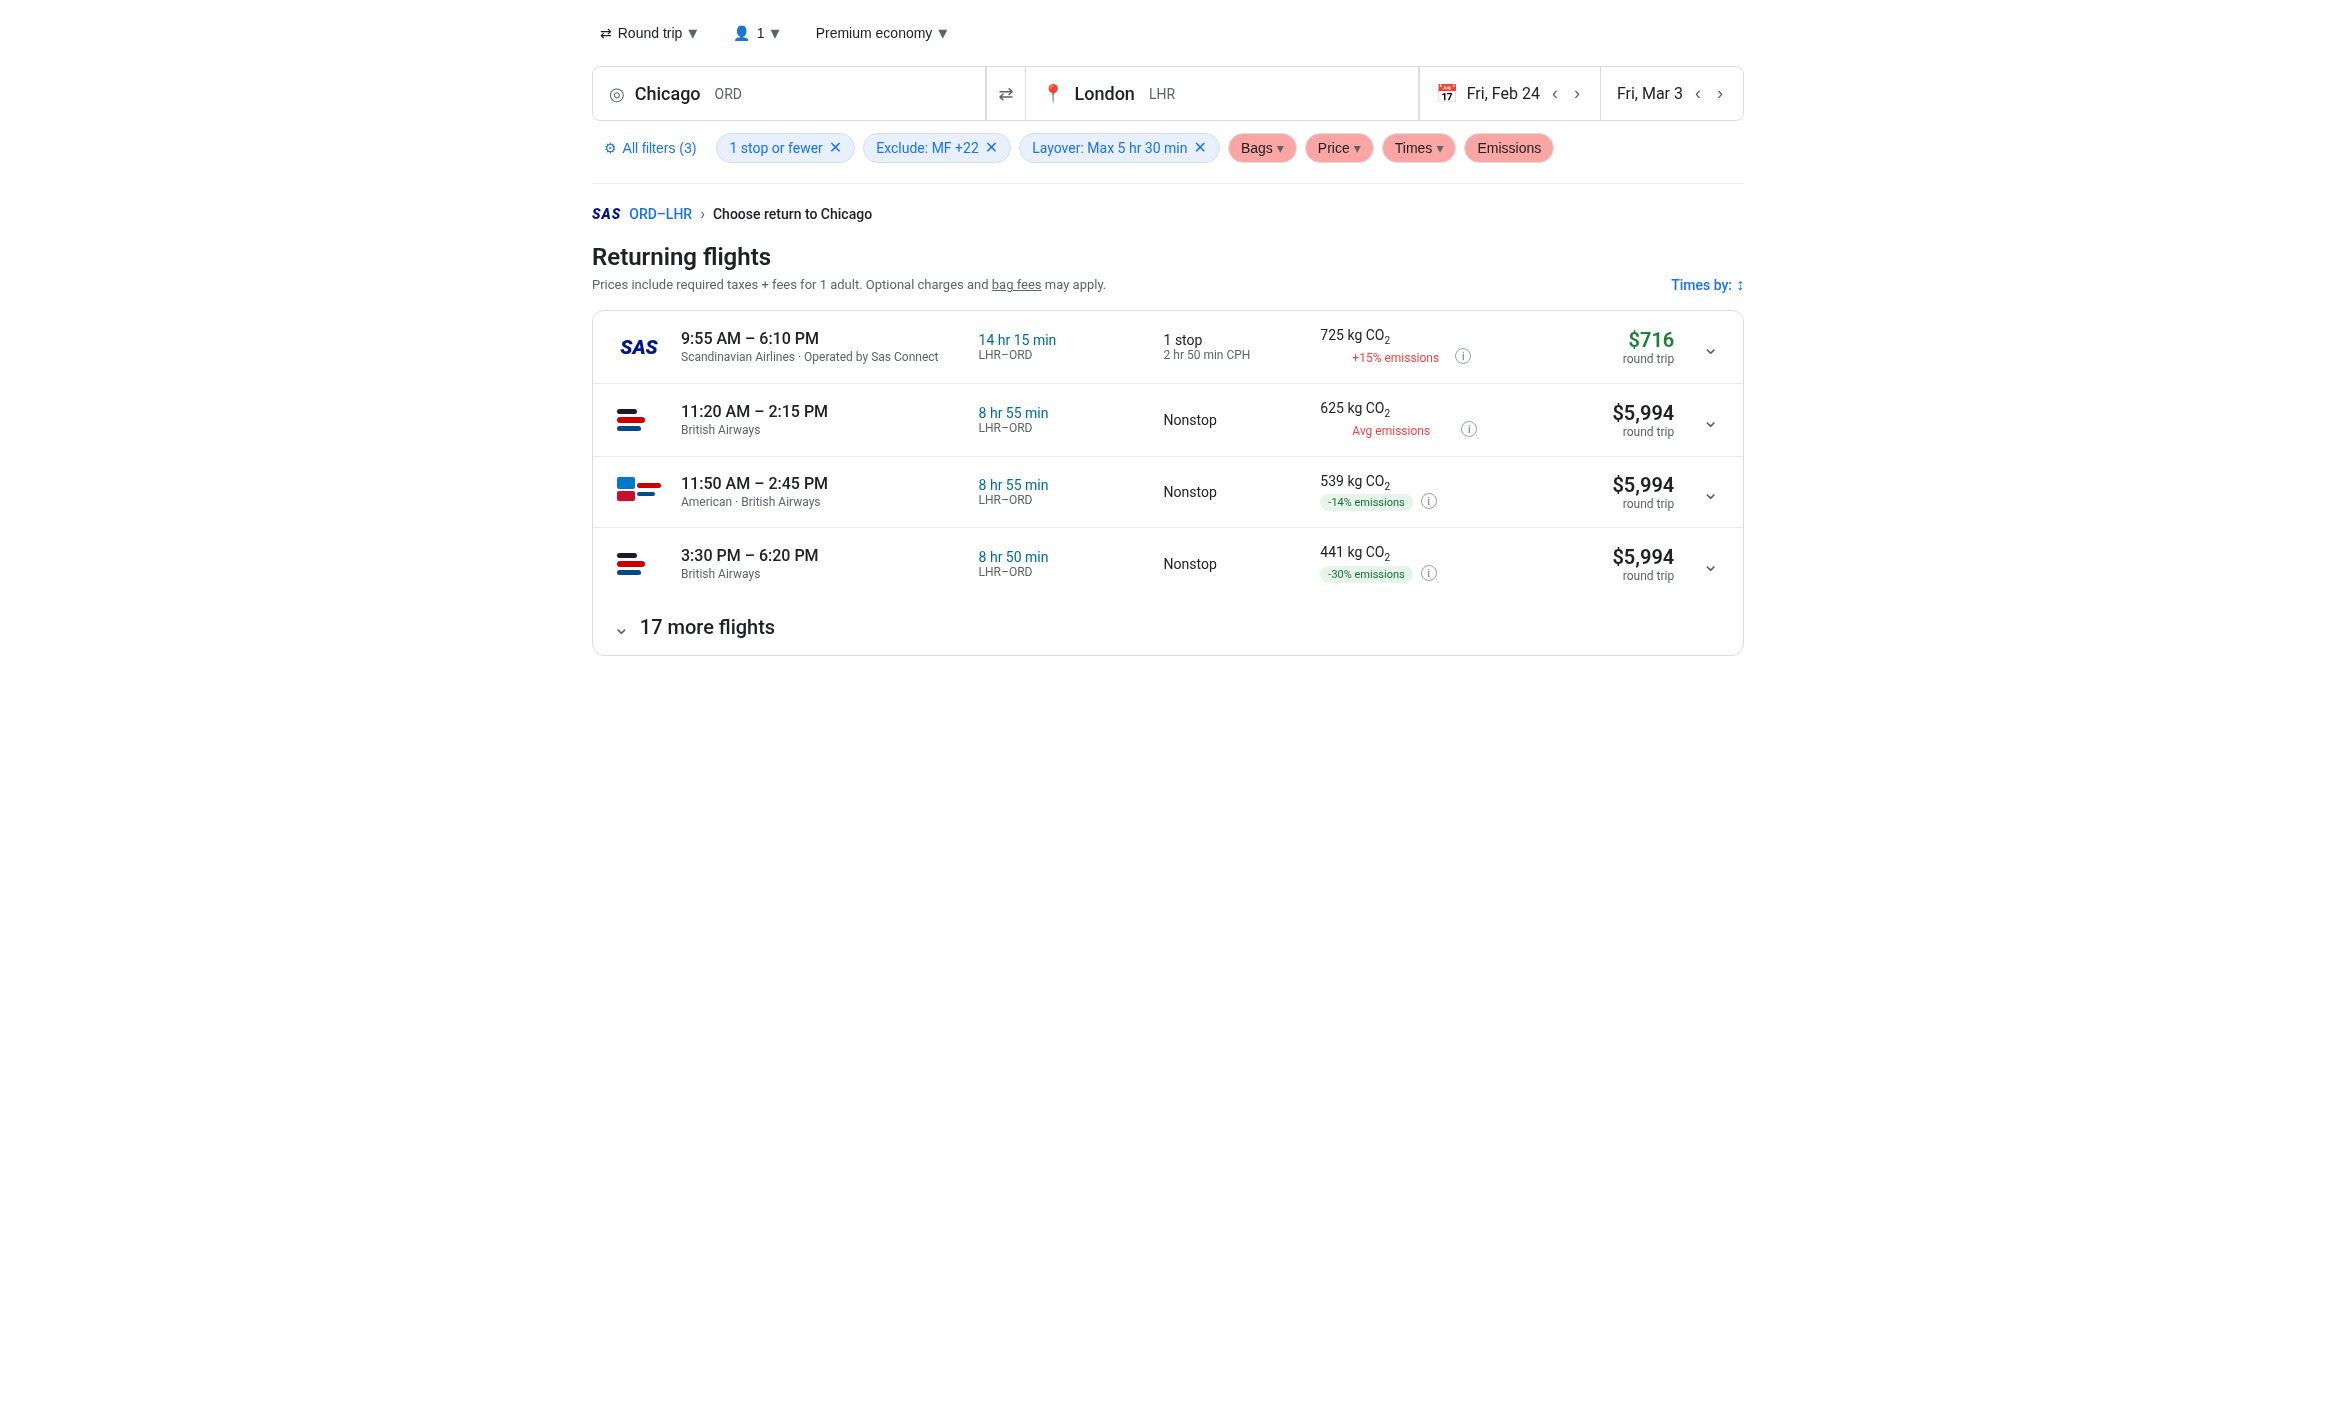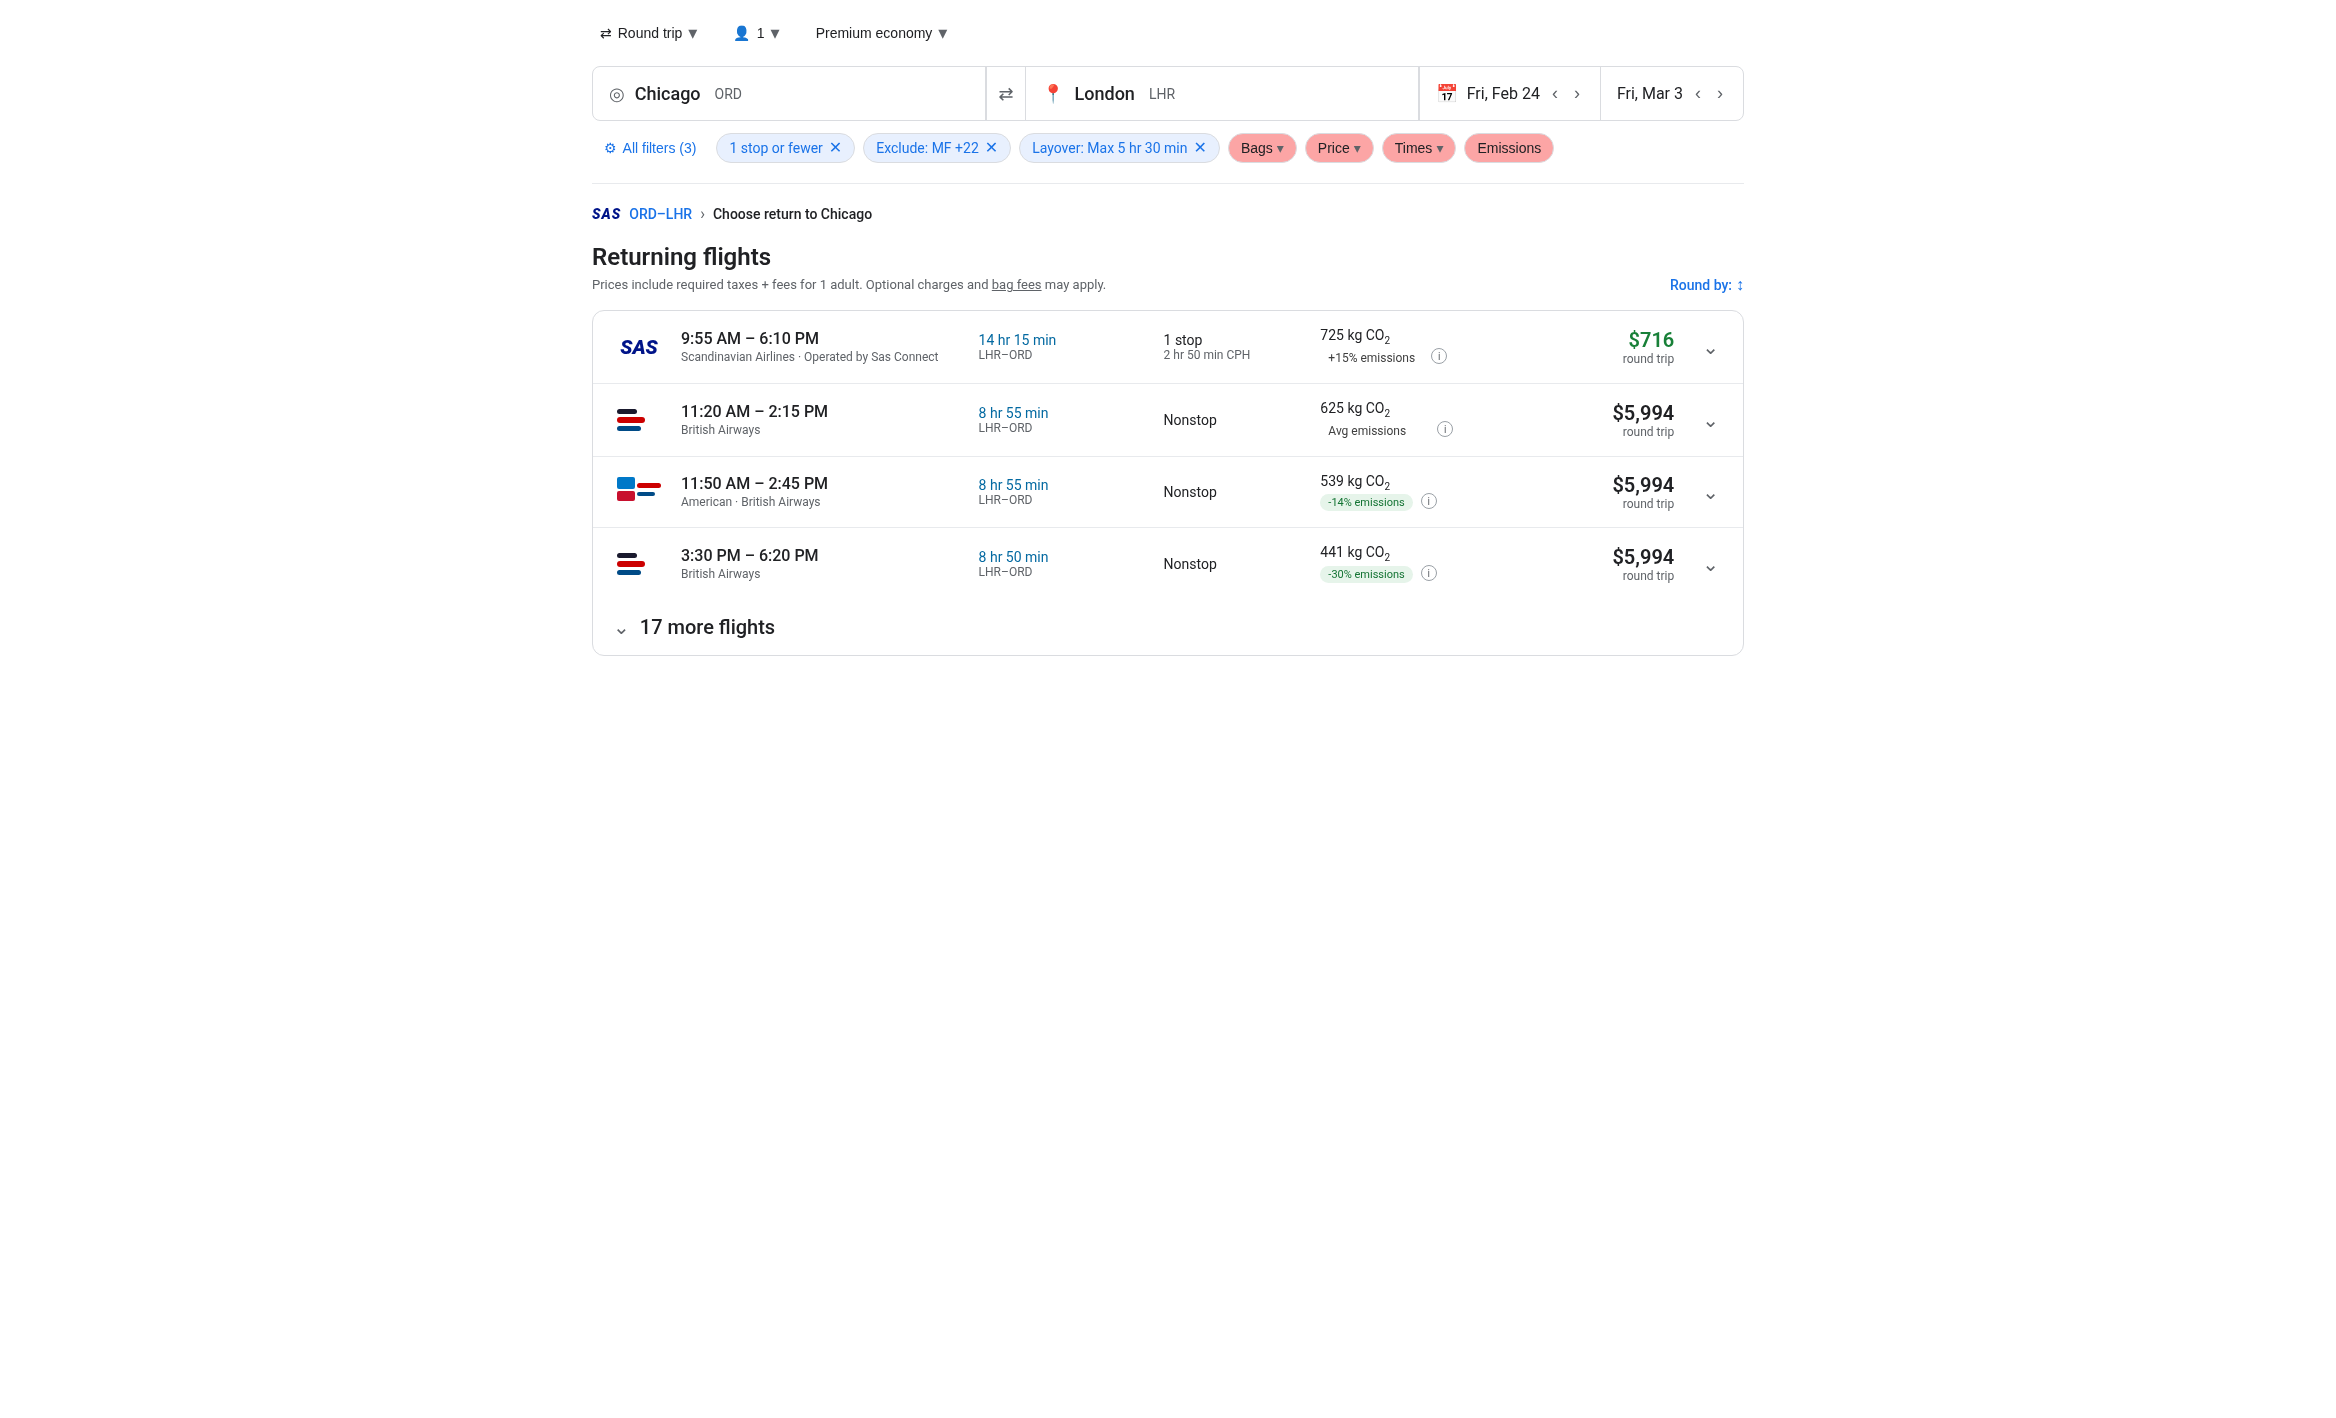--- a/index.html
+++ b/index.html
@@ -264,21 +264,21 @@
     .flight-co2 sub {
       font-size: 10px;
     }
     .emissions-tag {
       display: inline-block;
       font-size: 11px;
       padding: 2px 8px;
       border-radius: 12px;
       margin-top: 3px;
     }
-    .emissions-tag.neutral { color: #404040; font-size: 12px; }
+    .emissions-tag.neutral { color: #ef4444; font-size: 12px; margin-left: 24px; }
     .emissions-tag.green { background: #e6f4ea; color: #137333; }
     .emissions-info {
       display: inline-flex;
       align-items: center;
       justify-content: center;
       width: 16px;
       height: 16px;
       border-radius: 50%;
       border: 1px solid #9aa0a6;
       color: #5f6368;
@@ -419,21 +419,21 @@
   <span class="sas-logo">SAS</span>
   <a class="breadcrumb-link">ORD–LHR</a>
   <span class="breadcrumb-arrow">›</span>
   <span class="breadcrumb-current">Choose return to Chicago</span>
 </div>
 
 <h1 class="section-heading">Returning flights</h1>
 <div class="section-sub">
   <span>Prices include required taxes + fees for 1 adult. Optional charges and <a>bag fees</a> may apply.</span>
   <span class="sort-by">
-    <span>Round by:</span>
+    <span>Times by:</span>
     <span class="sort-icon">↕</span>
   </span>
 </div>
 
 <div class="results-box">
 
   <div id="flight-rows-container">
       <div class="flight-row">
     <div class="airline-logo">
       <span class="sas-text">SAS</span>

